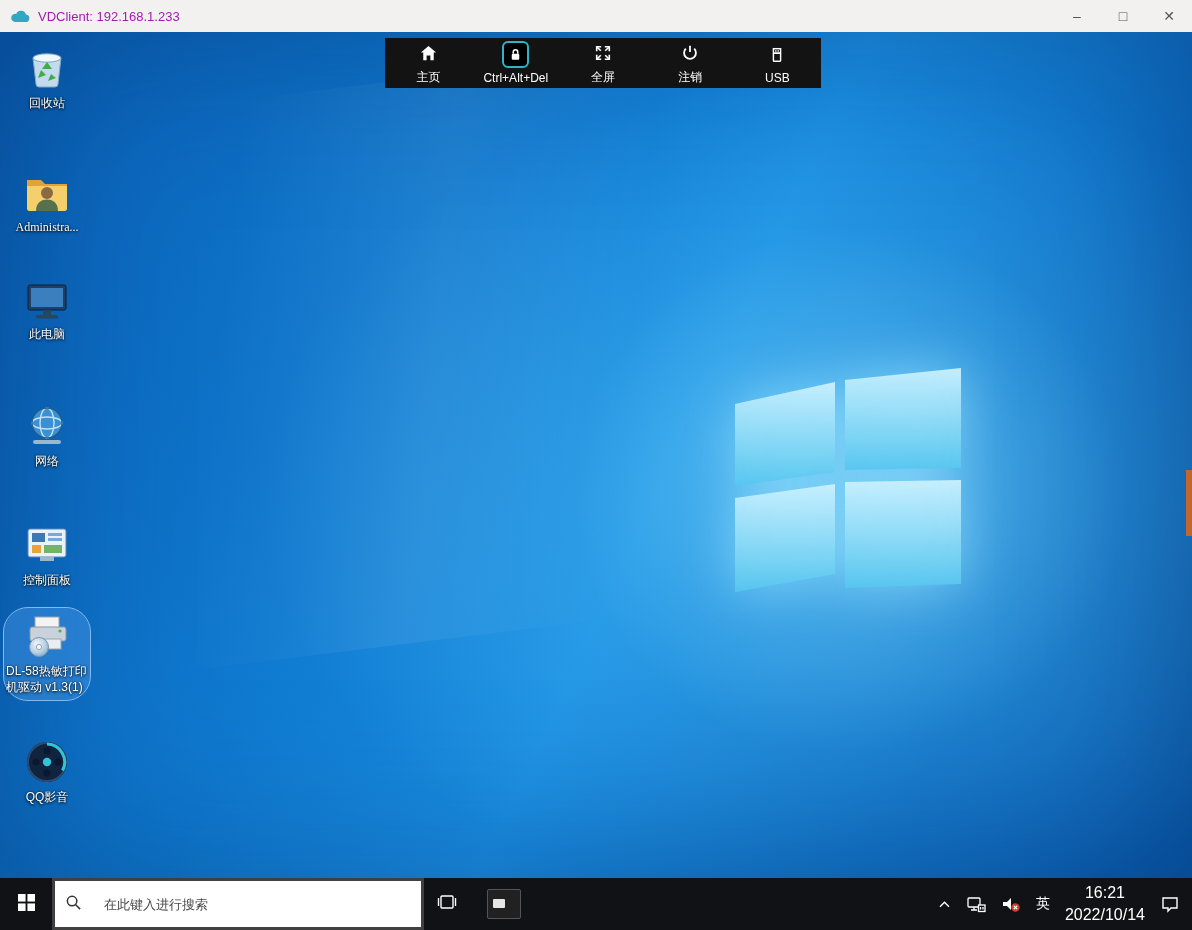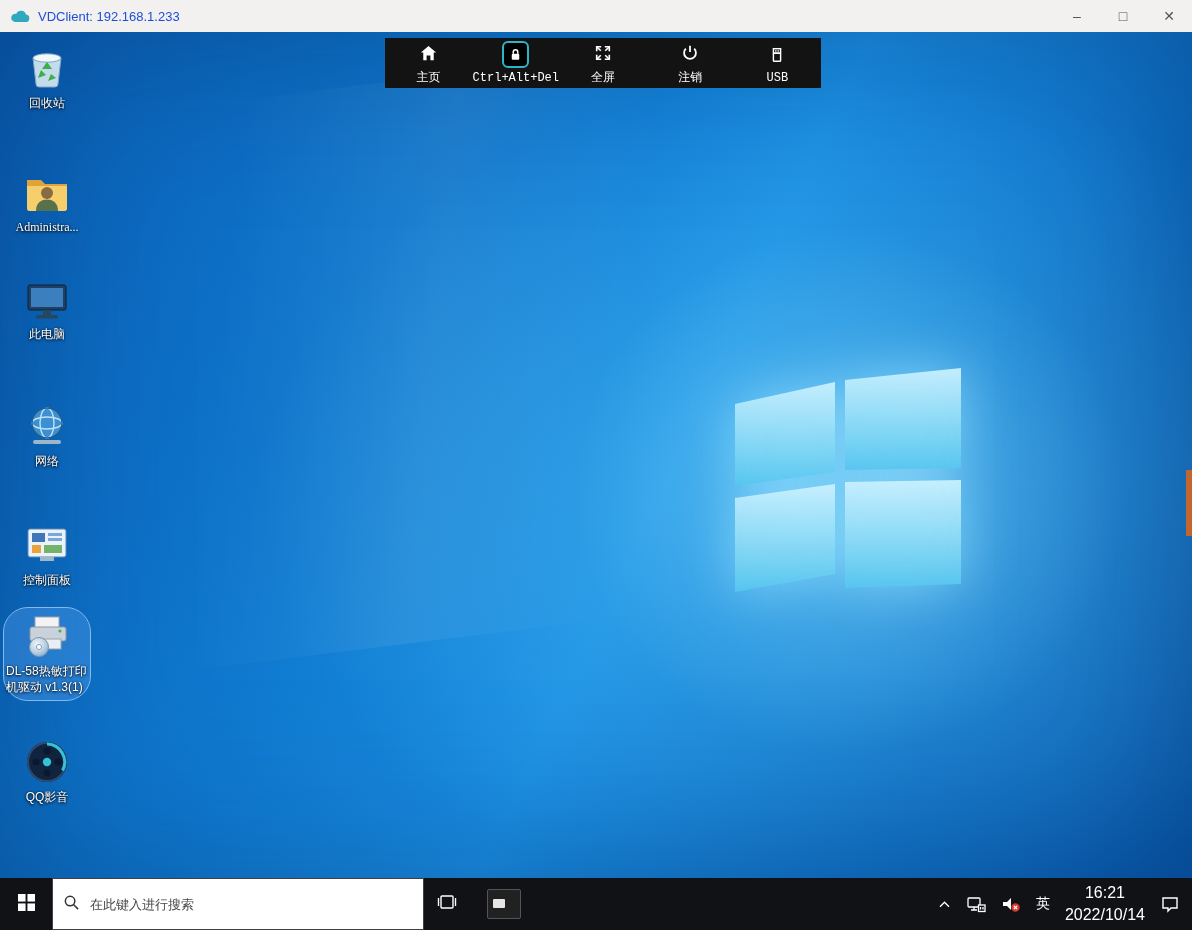--- a/index.html
+++ b/index.html
@@ -4,21 +4,21 @@
 <style>
   * { margin:0; padding:0; box-sizing:border-box; }
   html,body { width:1192px; height:930px; overflow:hidden; }
   body { font-family:"Liberation Sans","DejaVu Sans",sans-serif; background:#000; }
   .app { position:relative; width:1192px; height:930px; background:#f2f1f0; }
 
   
   .titlebar { position:absolute; top:0; left:0; right:0; height:32px; background:#f2f1f0;
               display:flex; align-items:center; padding-left:10px; }
   .tb-icon svg { display:block; }
-  .tb-title { margin-left:8px; font-size:13px; color:#1d4ed8; }
+  .tb-title { margin-left:8px; font-size:13px; color:#a21caf; }
   .tb-controls { margin-left:auto; display:flex; height:32px; }
   .tbc { width:46px; display:flex; align-items:center; justify-content:center;
          font-size:14px; color:#555; cursor:default; }
 
   
   .desktop { position:absolute; top:32px; left:0; right:0; bottom:52px; overflow:hidden;
     background:
       radial-gradient(900px 650px at 71% 55%, rgba(95,205,250,0.45), rgba(20,110,200,0) 65%),
       linear-gradient(115deg,#0a5fb4 0%, #0f7ad0 35%, #1a8ee2 55%, #0d6ec4 80%, #0a5cae 100%);
   }
@@ -32,42 +32,42 @@
   .winlogo { position:absolute; left:733px; top:334px; width:230px; height:240px;
       filter:drop-shadow(0 0 26px rgba(160,230,255,0.65)); }
 
   
   .dtoolbar { position:absolute; left:385px; top:6px; width:436px; height:50px;
       background:#131313; display:flex; z-index:5; }
   .tool-item { flex:1; display:flex; flex-direction:column; align-items:center;
       justify-content:center; gap:3px; color:#fff; cursor:pointer; }
   .tool-icon { height:26px; display:flex; align-items:center; justify-content:center; }
   .tool-icon.boxed { width:27px; height:27px; border:2px solid #2fb3c6; border-radius:6px; background:#000; }
-  .tool-label { font-size:12px; white-space:nowrap;font-family:Liberation Mono, monospace; }
+  .tool-label { font-size:12px; white-space:nowrap; }
 
   
   .icons { position:absolute; left:4px; top:0; width:86px; z-index:4; }
   .dicon { position:absolute; left:0; width:86px; display:flex; flex-direction:column;
       align-items:center; padding:4px 0 5px; cursor:pointer; }
   .dicon .img { width:48px; height:48px; display:flex; align-items:center; justify-content:center; }
   .dicon .lbl { margin-top:4px; font-size:12px; color:#fff; line-height:1.3;
       max-width:82px; word-break:break-all;
       text-shadow:0 1px 3px rgba(0,0,0,0.95), 0 0 2px rgba(0,0,0,0.7); }
   .dicon.selected { background:rgba(70,150,230,0.45); outline:1px solid rgba(150,200,250,0.85);border-radius:24px; }
   .p0{top:8px;} .p1{top:132px;font-family:Liberation Serif, serif;} .p2{top:240px;font-family:Liberation Mono, monospace;} .p3{top:366px;} .p4{top:485px;} .p5{top:576px;} .p6{top:702px;}
 
   .scroll-thumb { position:absolute; right:0; top:438px; width:6px; height:66px;
       background:#c2652f; z-index:6; }
 
   
   .taskbar { position:absolute; left:0; right:0; bottom:0; height:52px; background:#101216;
       display:flex; align-items:stretch; z-index:10; }
   .start { width:52px; display:flex; align-items:center; justify-content:center; cursor:pointer; }
-  .searchbox { width:372px; background:#fff; border:1px solid #404040; display:flex;
-      align-items:center; padding:0 10px; gap:10px; }
+  .searchbox { width:372px; background:#fff; border:3px solid #404040; display:flex;
+      align-items:center; padding:0 10px; gap:22px; }
   .searchbox input { border:none; outline:none; flex:1; font-size:13px; color:#333;
       background:transparent; font-family:"Liberation Sans","DejaVu Sans",sans-serif; }
   .searchbox input::placeholder { color:#474747; opacity:1; }
   .tbtn { width:46px; display:flex; align-items:center; justify-content:center; cursor:pointer; }
   .appslot { width:44px; margin-left:12px; display:flex; align-items:center; justify-content:center; cursor:pointer; }
   .appthumb { width:34px; height:30px; background:#212121; border:1px solid #555;
       border-radius:2px; position:relative; }
   .appthumb::after { content:""; position:absolute; left:5px; top:9px; width:12px; height:9px;
       background:#e6e6e6; border-radius:1px; }
 

